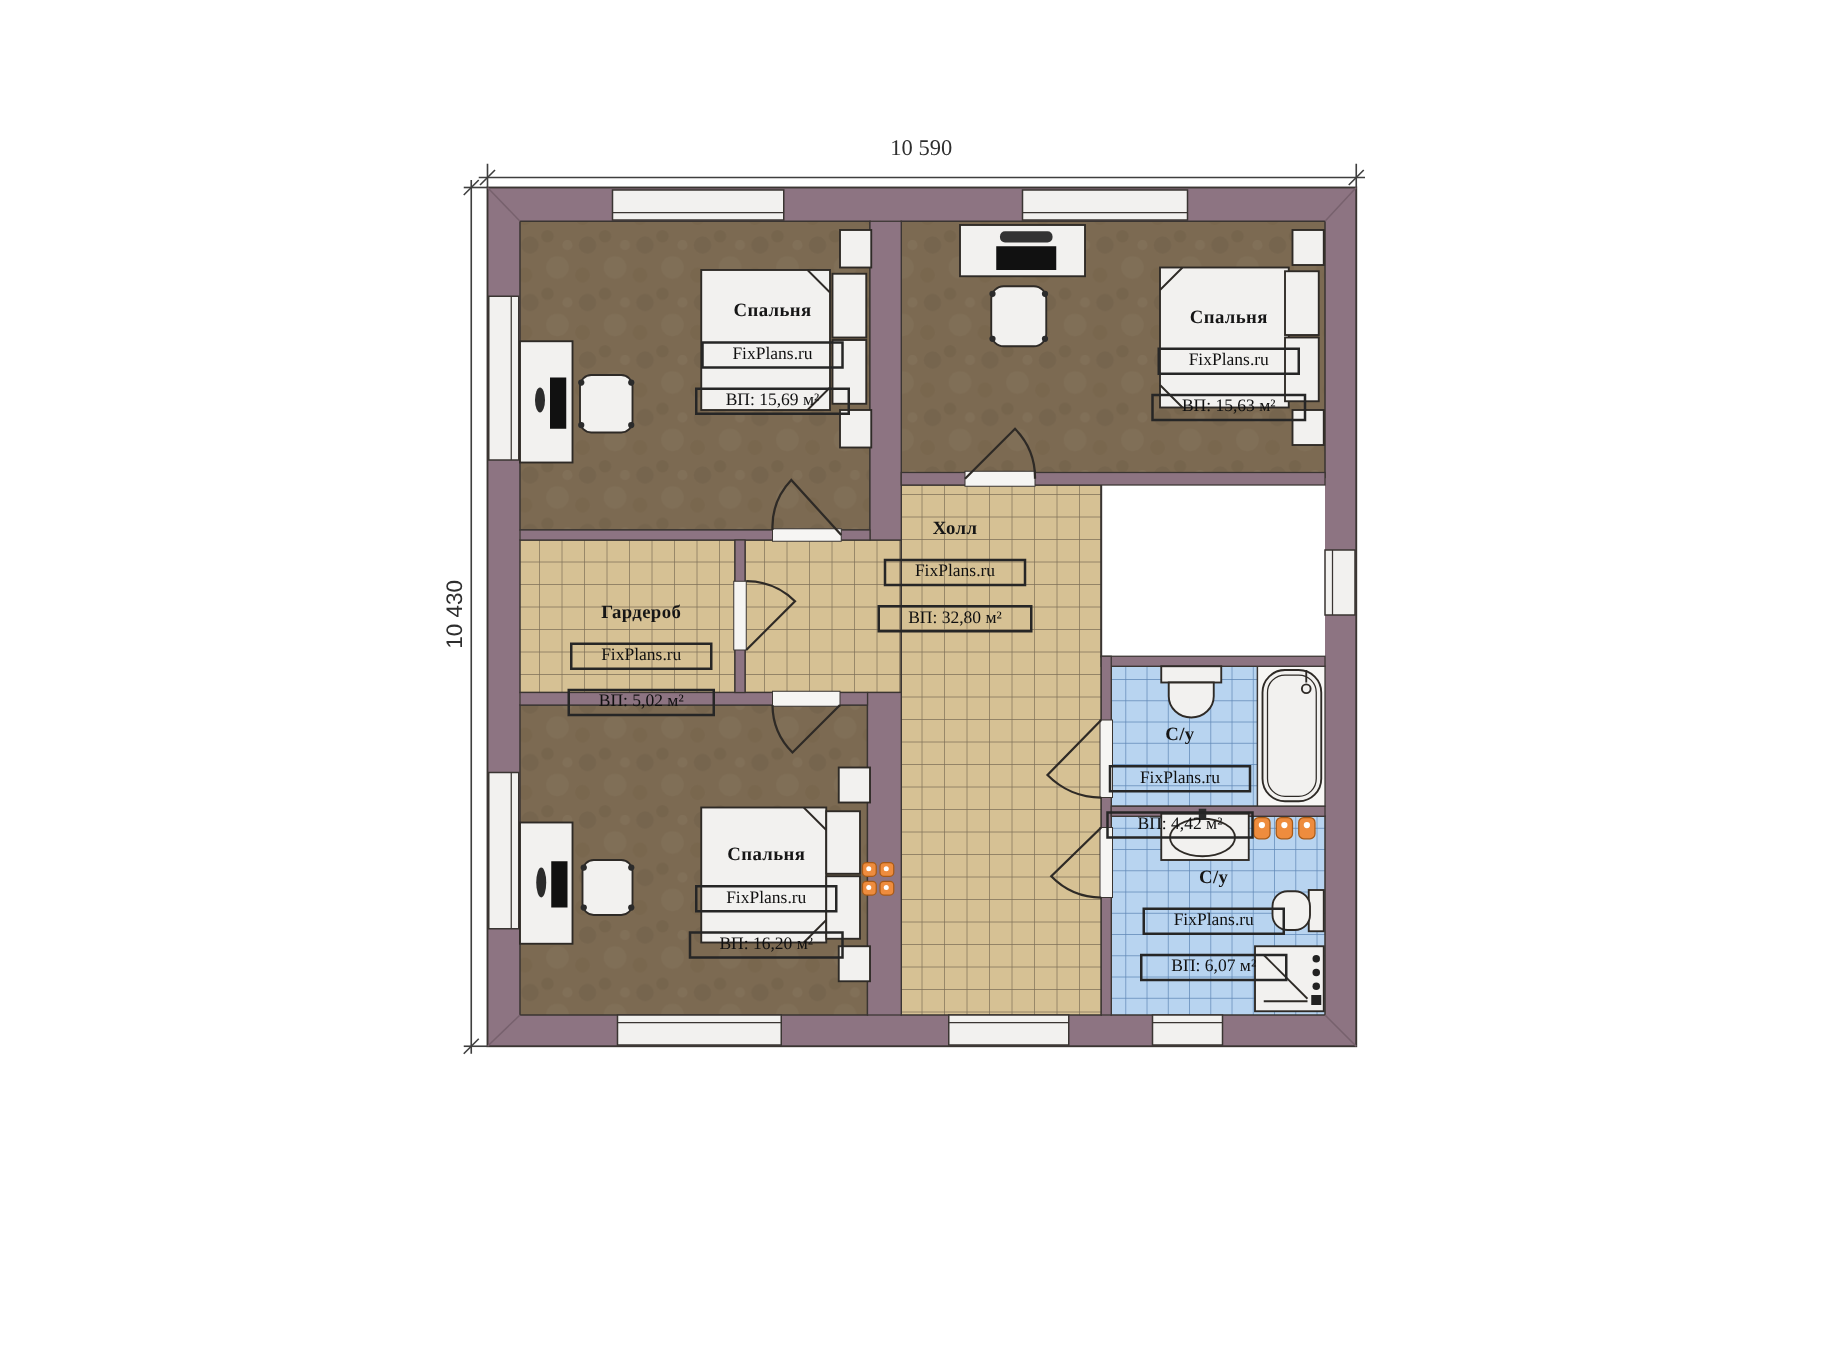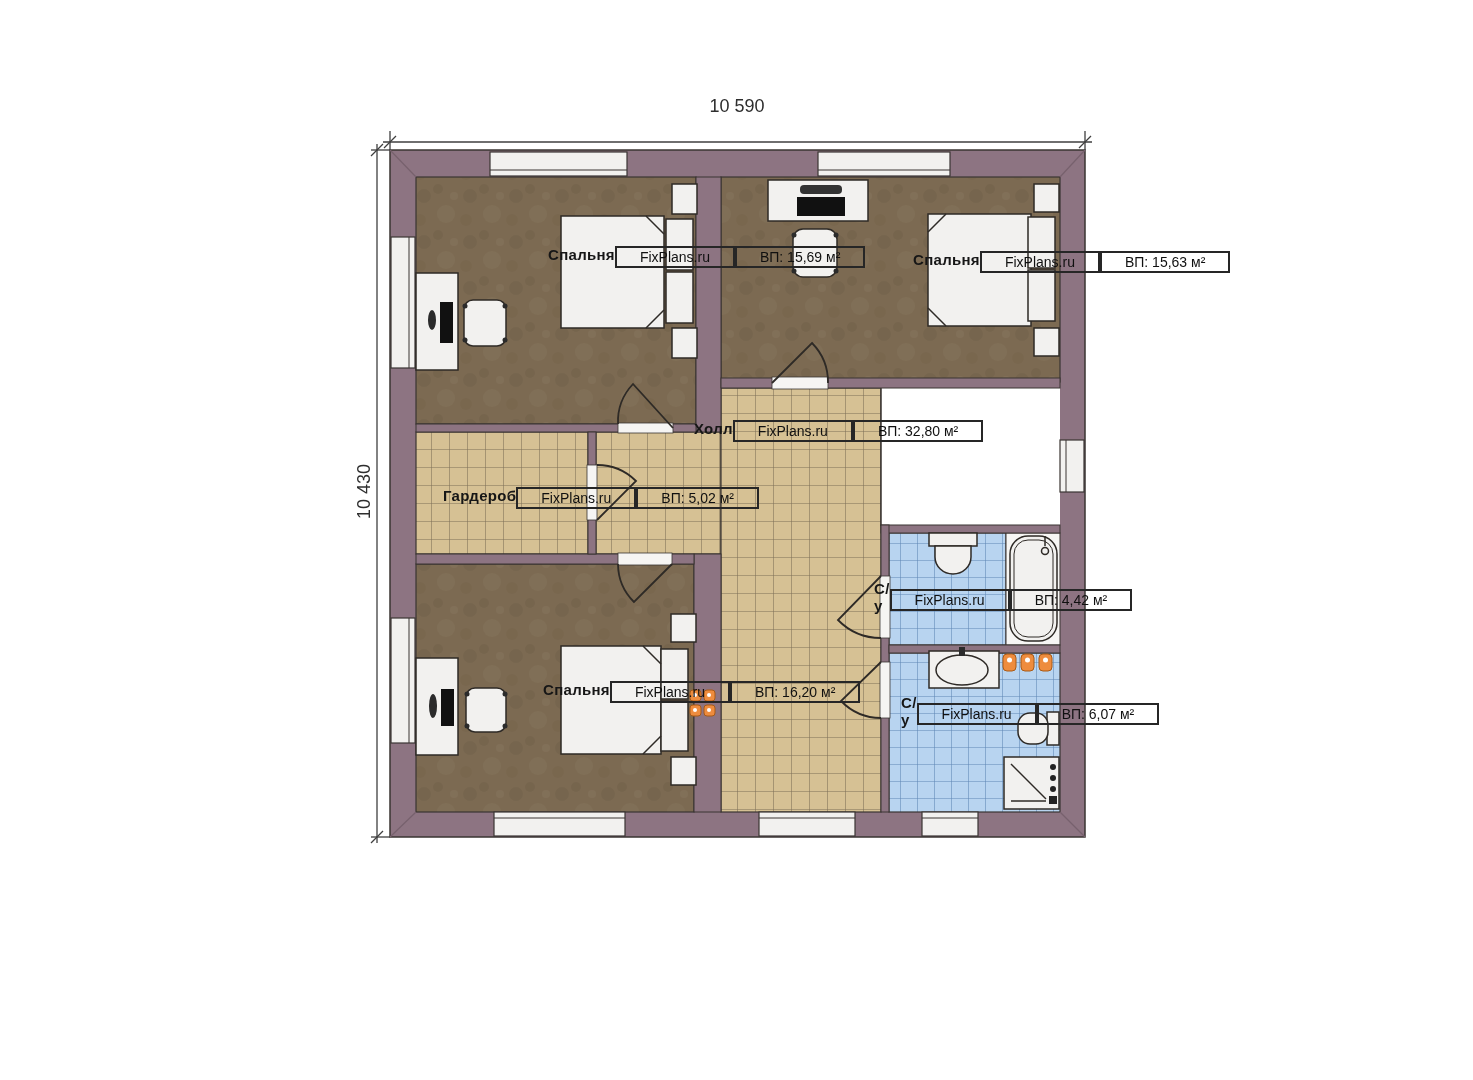--- a/index.html
+++ b/index.html
@@ -1,25 +1,25 @@
 <!DOCTYPE html>
 <html><head>
 <meta charset="utf-8">
 <style>
   html,body{margin:0;padding:0;background:#ffffff;}
   #page{position:relative;width:1473px;height:1080px;background:#ffffff;overflow:hidden;
         font-family:"Liberation Sans",sans-serif;}
   #plan-svg{position:absolute;left:0;top:0;}
-  .room-label{position:absolute;width:140px;display:flex;flex-direction:row;align-items:center;
-              pointer-events:none;}
+  .room-label{position:absolute;width:140px;display:flex;flex-direction:column;align-items:center;
+              pointer-events:none;font-family:Liberation Serif, serif;}
   .room-name{font-weight:bold;font-size:15px;color:#161616;letter-spacing:.3px;line-height:17px;}
-  .label-box{border:2px solid #262626;padding:0 23px;margin-top:5px;font-size:14px;color:#101010;
+  .label-box{border:2px solid #262626;padding:0 23px;margin-top:15px;font-size:14px;color:#101010;
              line-height:18px;background:transparent;white-space:nowrap;}
   .dim-label{position:absolute;font-size:18px;color:#2e2e2e;text-align:center;}
-  #dim-top-label{left:672px;top:96px;width:130px;}
+  #dim-top-label{left:672px;top:108px;width:130px;font-family:Liberation Serif, serif;}
   #dim-left-label{left:329px;top:481px;width:70px;transform:rotate(-90deg);}
 </style>
 </head>
 <body>
 
 <div id="page">
 
 <svg id="plan-svg" width="1473" height="1080" viewBox="0 0 1473 1080">
   <defs>
     <pattern id="tileTan" width="18" height="18" patternUnits="userSpaceOnUse">

